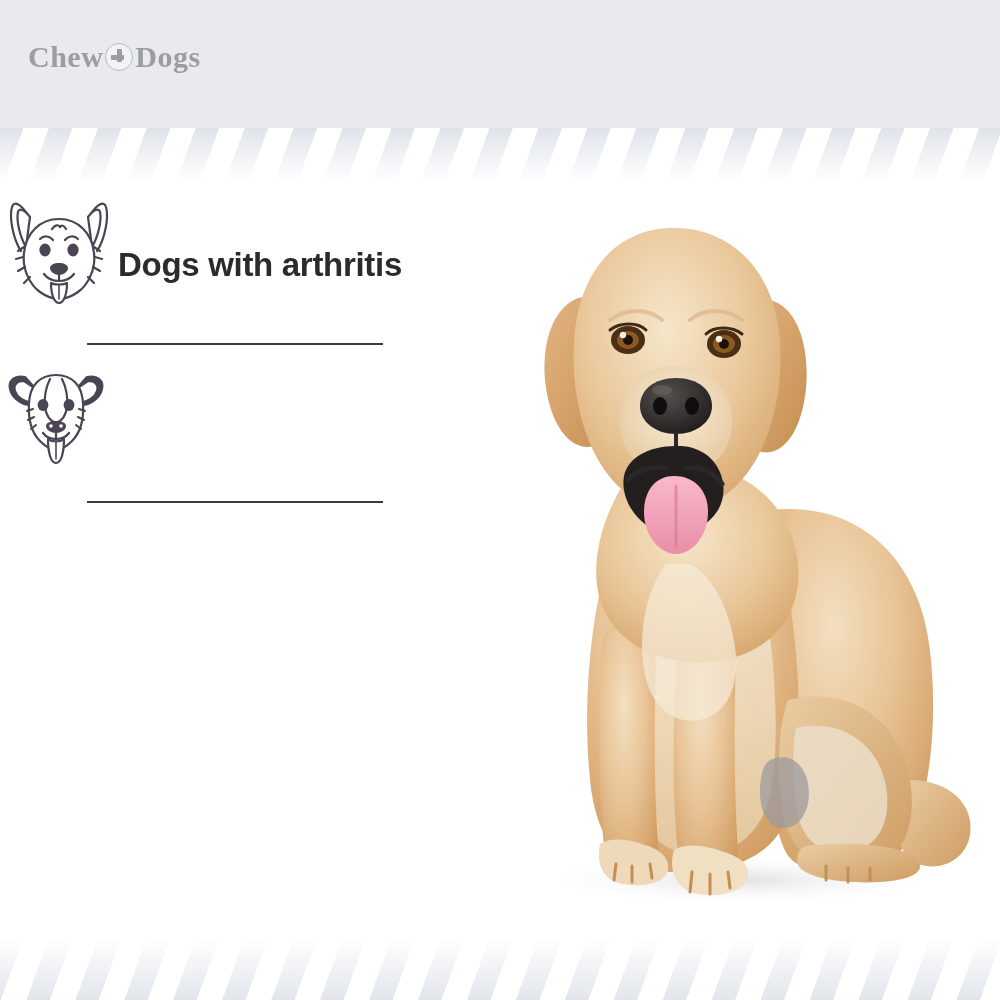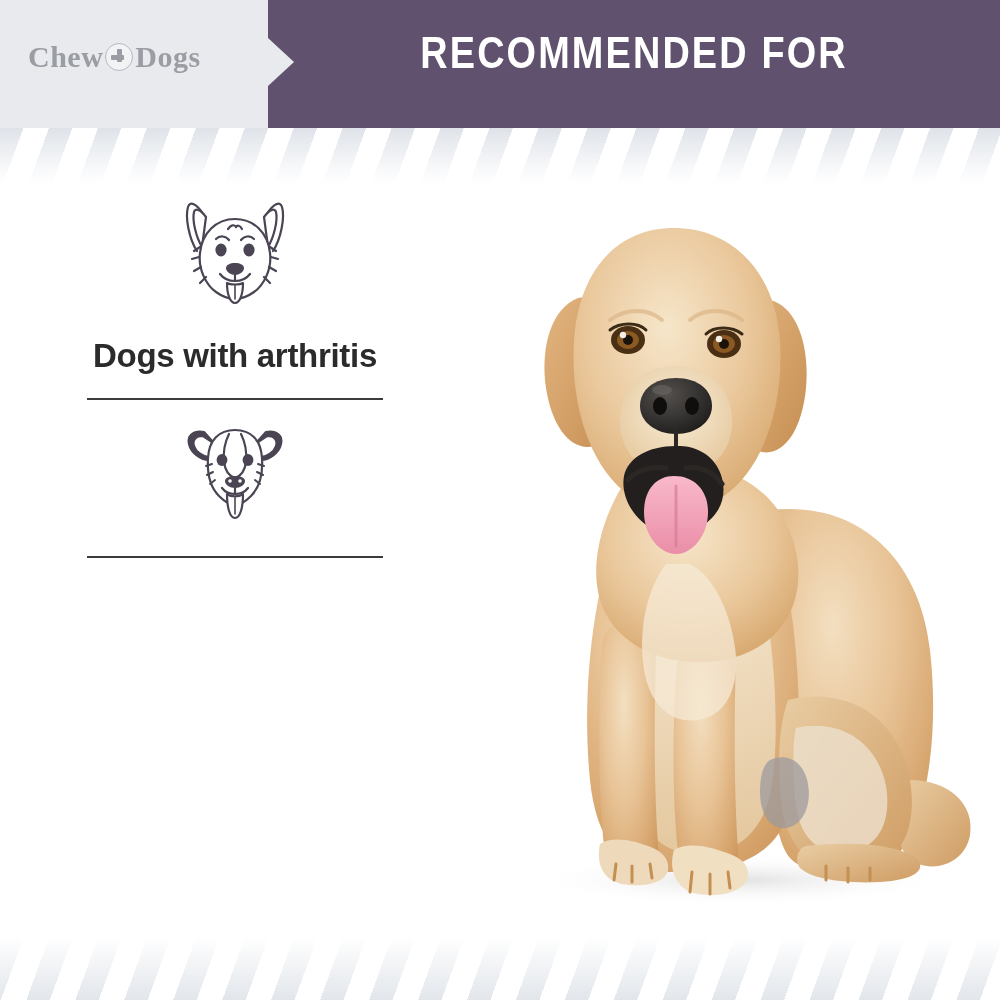--- a/index.html
+++ b/index.html
@@ -133,21 +133,21 @@
 
   
   .benefits {
     position: absolute;
     left: 0;
     top: 195px;
     width: 470px;
   }
   .benefit {
     display: flex;
-    flex-direction: column;
+    flex-direction: row;
     align-items: center;
   }
   .benefit-icon {
     display: block;
   }
   .benefit-label {
     margin-top: 14px;
     text-align: center;
     color: #2b2b2b;
     font-family: "Liberation Sans", sans-serif;
@@ -179,24 +179,20 @@
 <div class="page">
 
   <div class="header">
 
     <div class="logo-wrap">
       <span class="logo-text">Chew</span>
       <span class="logo-badge"></span>
       <span class="logo-text">Dogs</span>
     </div>
 
-    <div class="banner">
-      <div class="banner-notch"></div>
-      <div class="banner-title">RECOMMENDED FOR</div>
-    </div>
   </div>
 
   <div class="stripes stripes-top"></div>
 
   <div class="benefits">
 
     <div class="benefit">
       <span class="benefit-icon">
         <svg width="118" height="122" viewBox="0 0 118 122" fill="none" xmlns="http://www.w3.org/2000/svg">
           <g stroke="#4a4453" stroke-width="2.2" stroke-linecap="round" stroke-linejoin="round" fill="#ffffff">

